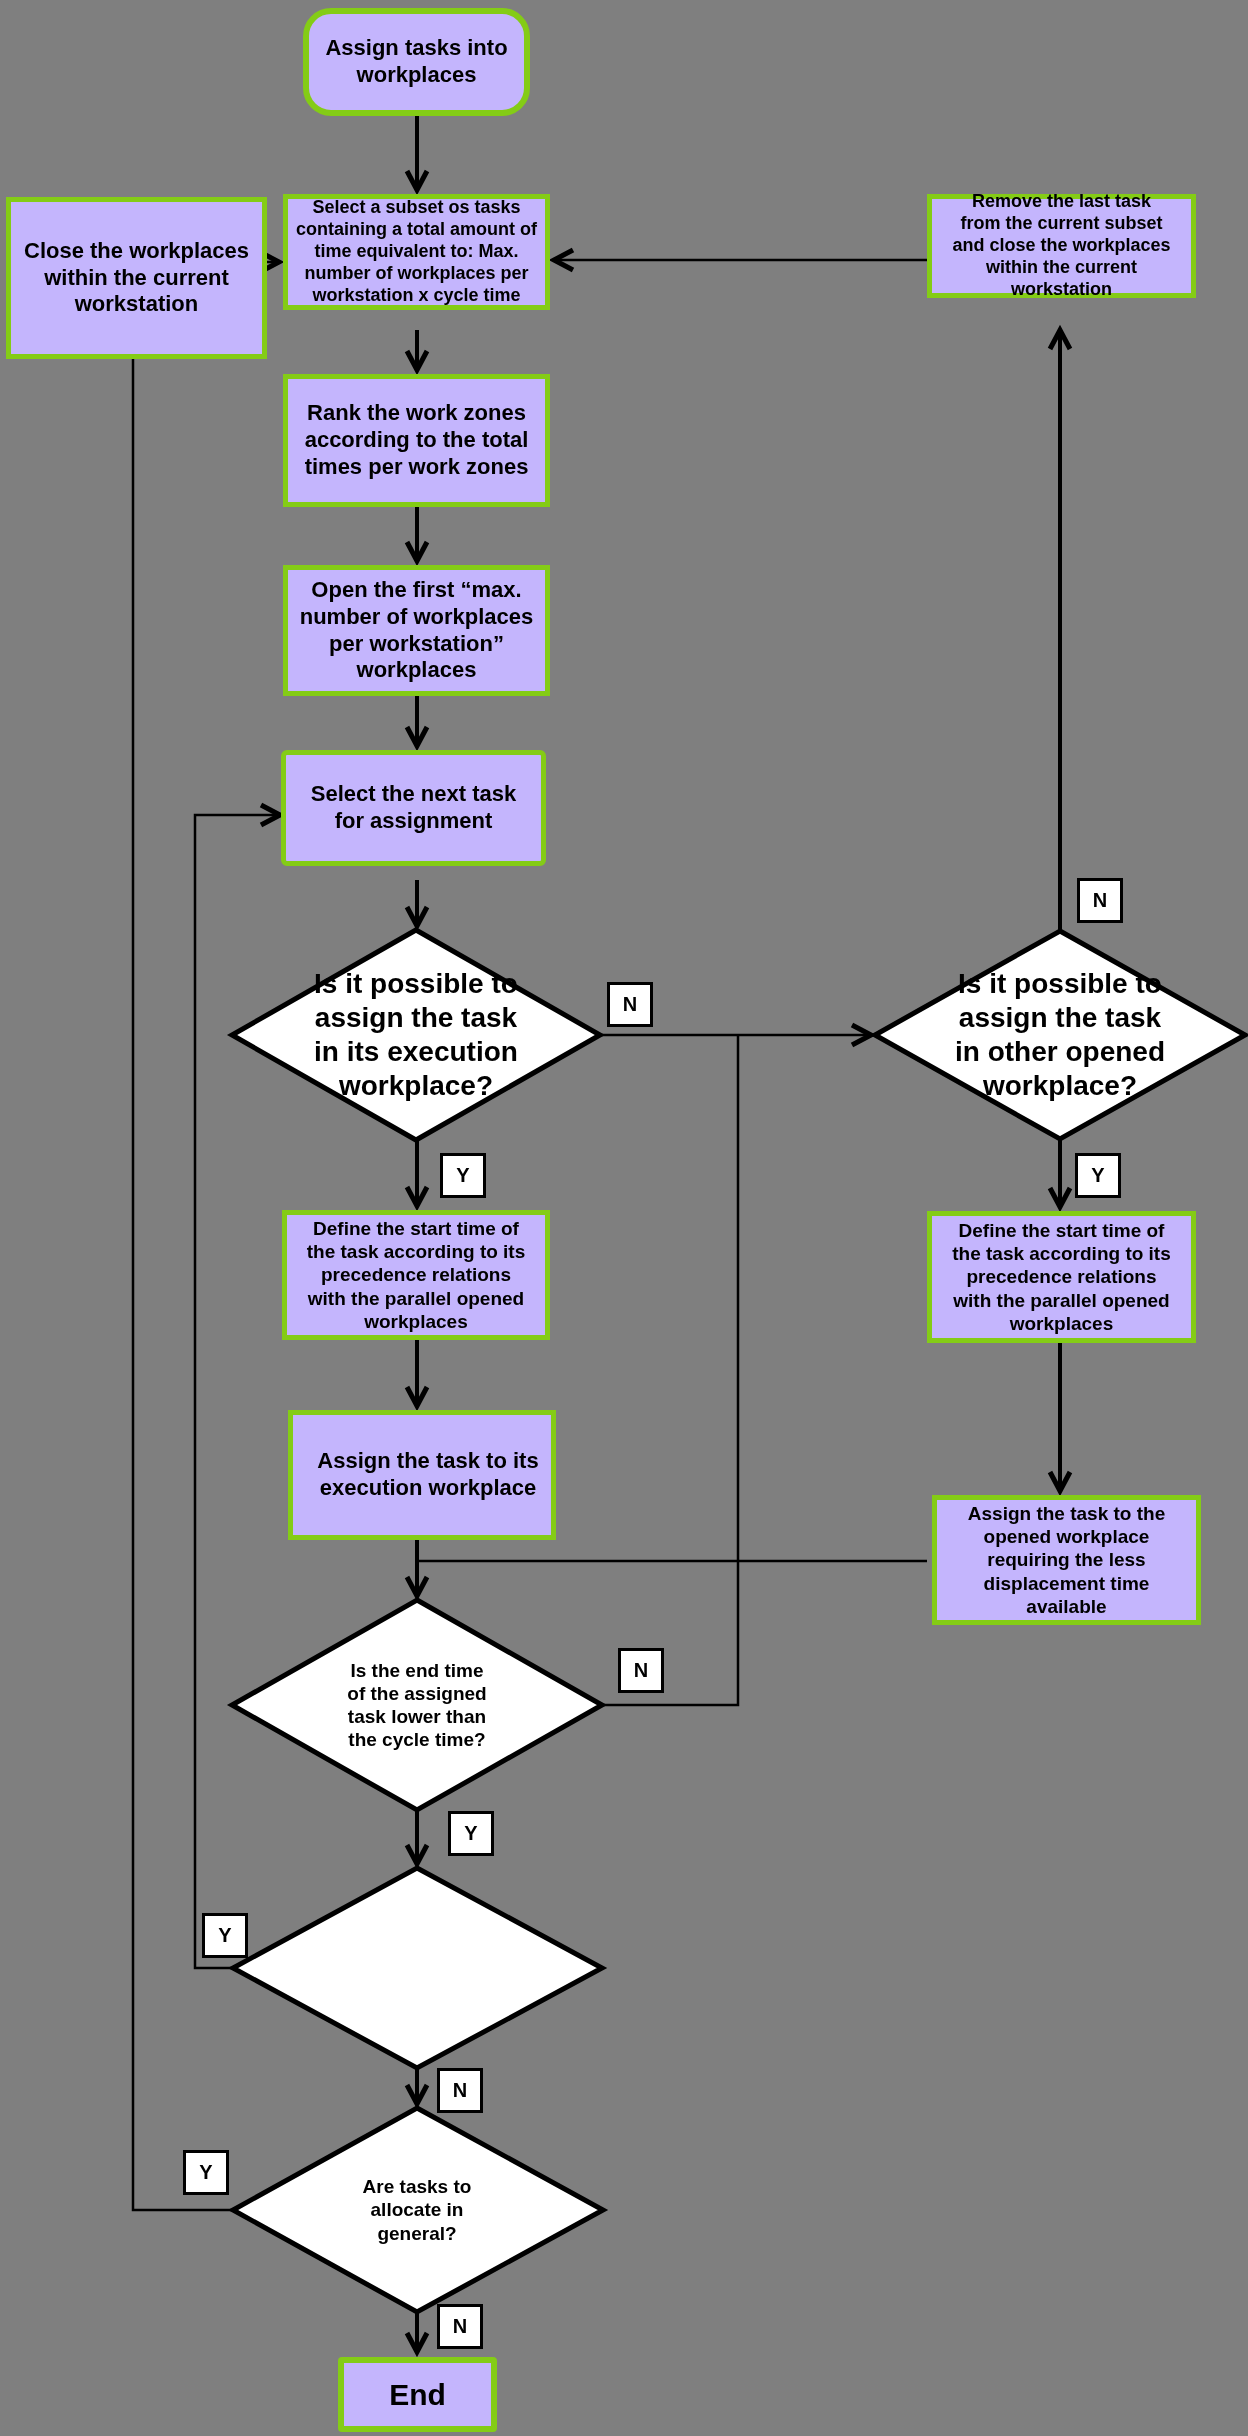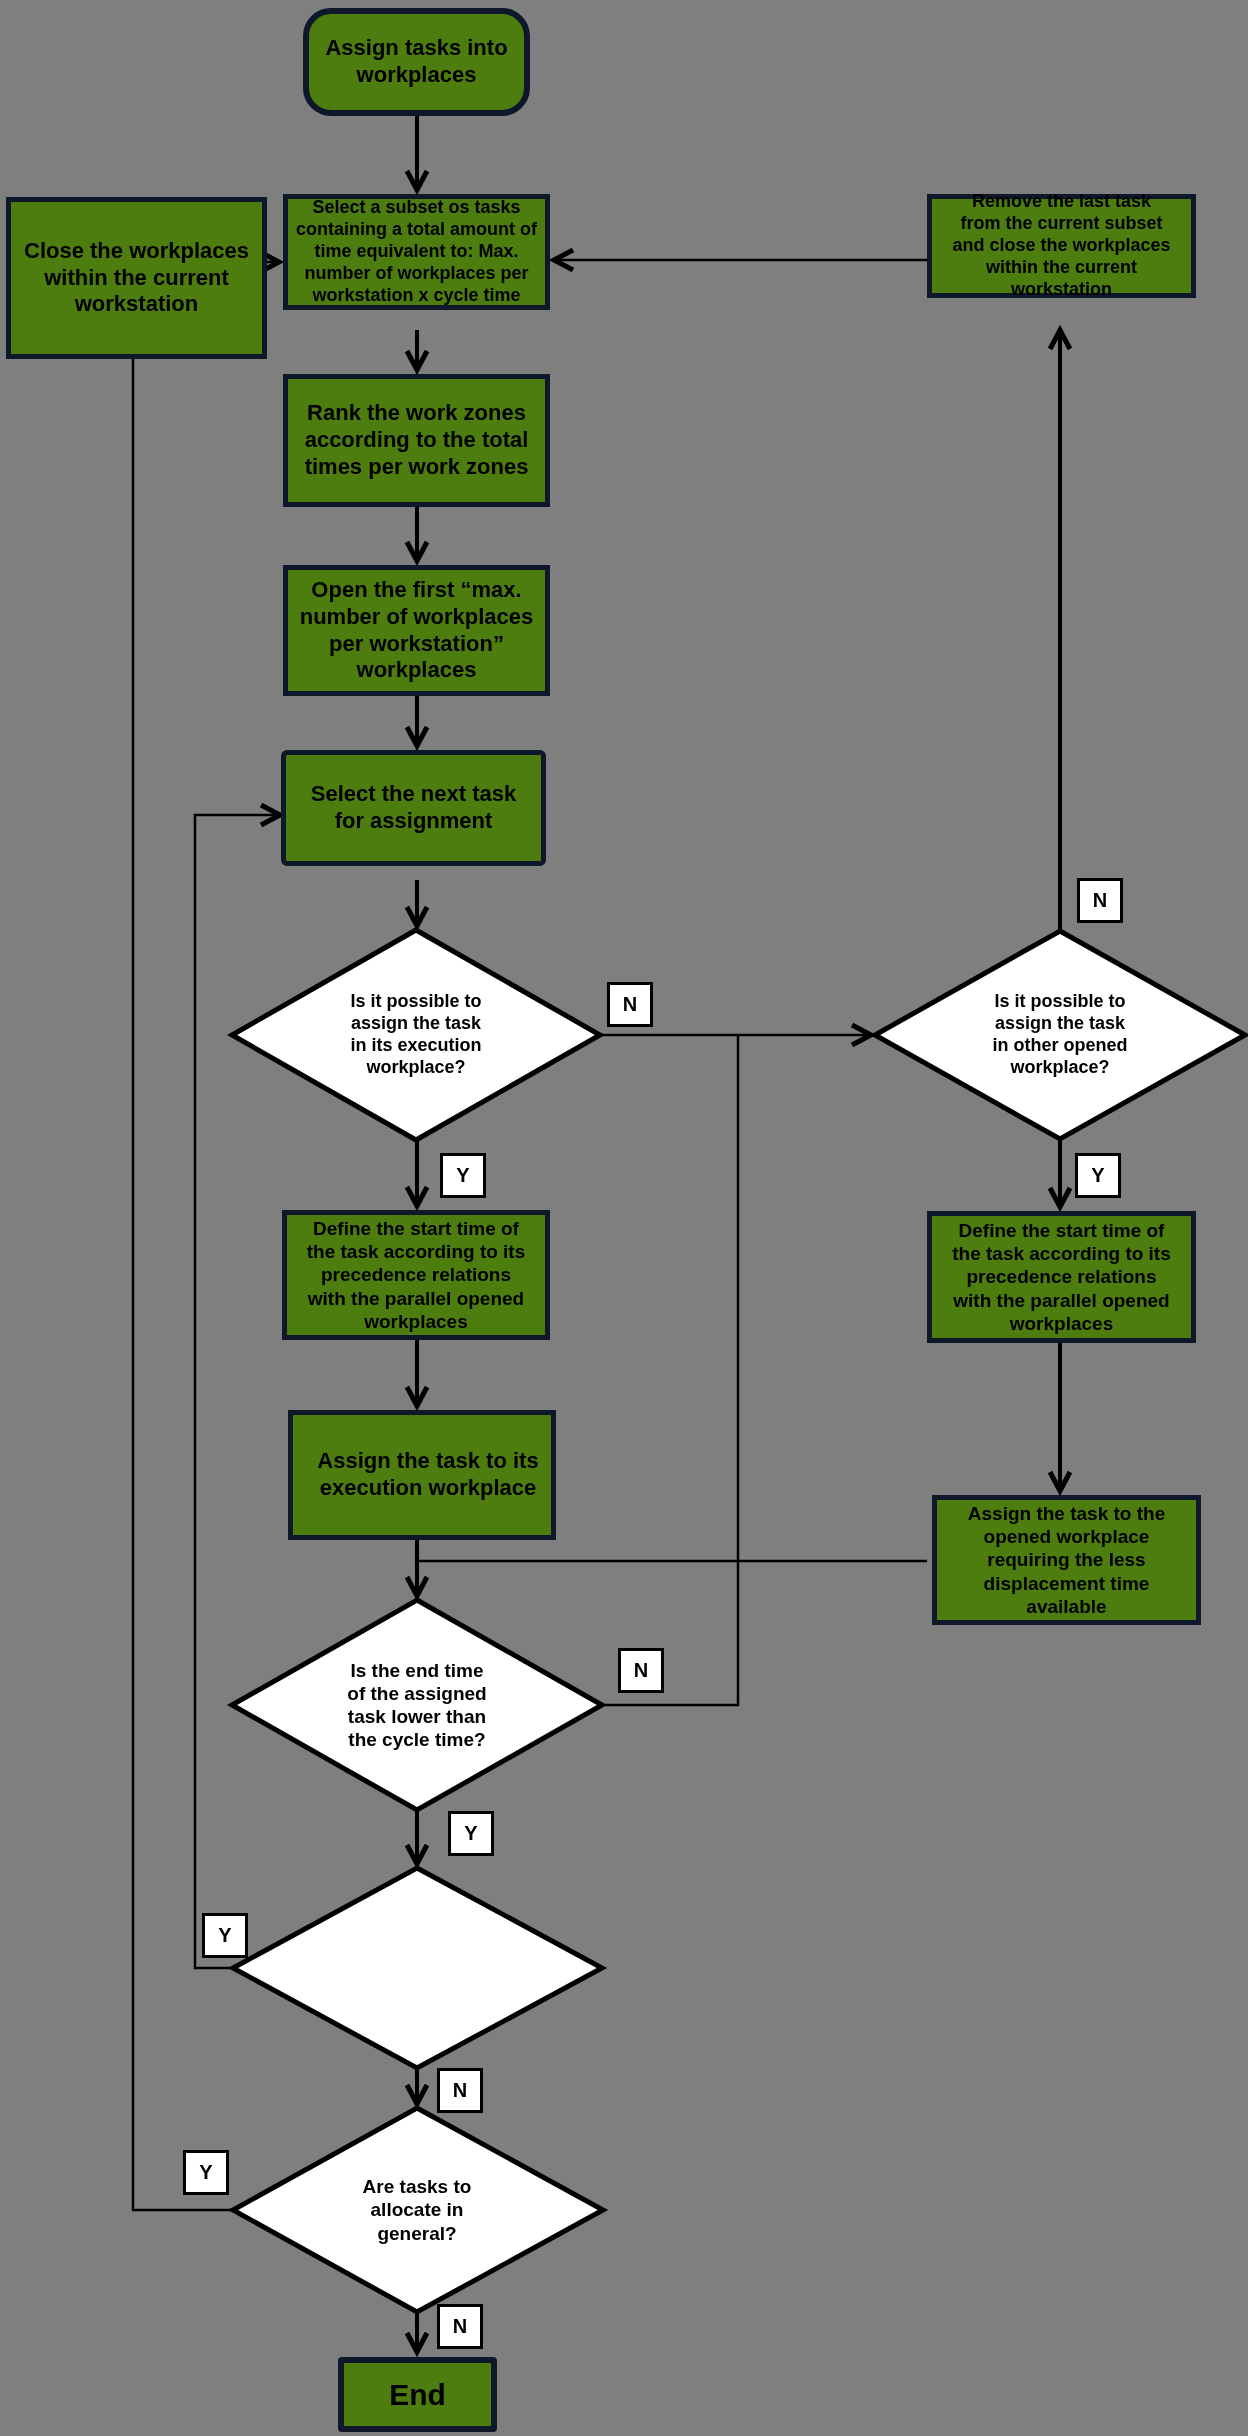--- a/index.html
+++ b/index.html
@@ -8,22 +8,22 @@
     position:relative;
     width:1248px;height:2436px;
     background:#7f7f7f;
     font-family:"Liberation Sans", sans-serif;
     color:#000;
     overflow:hidden;
   }
   #wires{position:absolute;left:0;top:0;z-index:1;}
   .node{
     position:absolute;
-    background:#4d7c0f;
-    border:5px solid #0f172a;
+    background:#c4b5fd;
+    border:5px solid #84cc16;
     box-sizing:border-box;
     display:flex;align-items:center;justify-content:center;
     text-align:center;
     font-weight:bold;
     white-space:pre-line;
     line-height:1.22;
     z-index:2;
   }
   .terminator{border-radius:28px;border-width:6px;}
   .dtext{
@@ -34,21 +34,21 @@
   }
   .lbl{
     position:absolute;
     width:46px;height:45px;
     background:#fff;border:3px solid #000;box-sizing:border-box;
     display:flex;align-items:center;justify-content:center;
     font-weight:bold;font-size:20px;z-index:4;
   }
   .f18{font-size:18px;}
   .f19{font-size:19px;}
-  .f20{font-size:18px;}
+  .f20{font-size:28px;}
   .f22{font-size:22px;}
   .f30{font-size:30px;line-height:1;}
 </style>
 </head>
 <body>
 
 <div id="canvas">
 
   <svg id="wires" width="1248" height="2436" viewBox="0 0 1248 2436">
     <defs>

